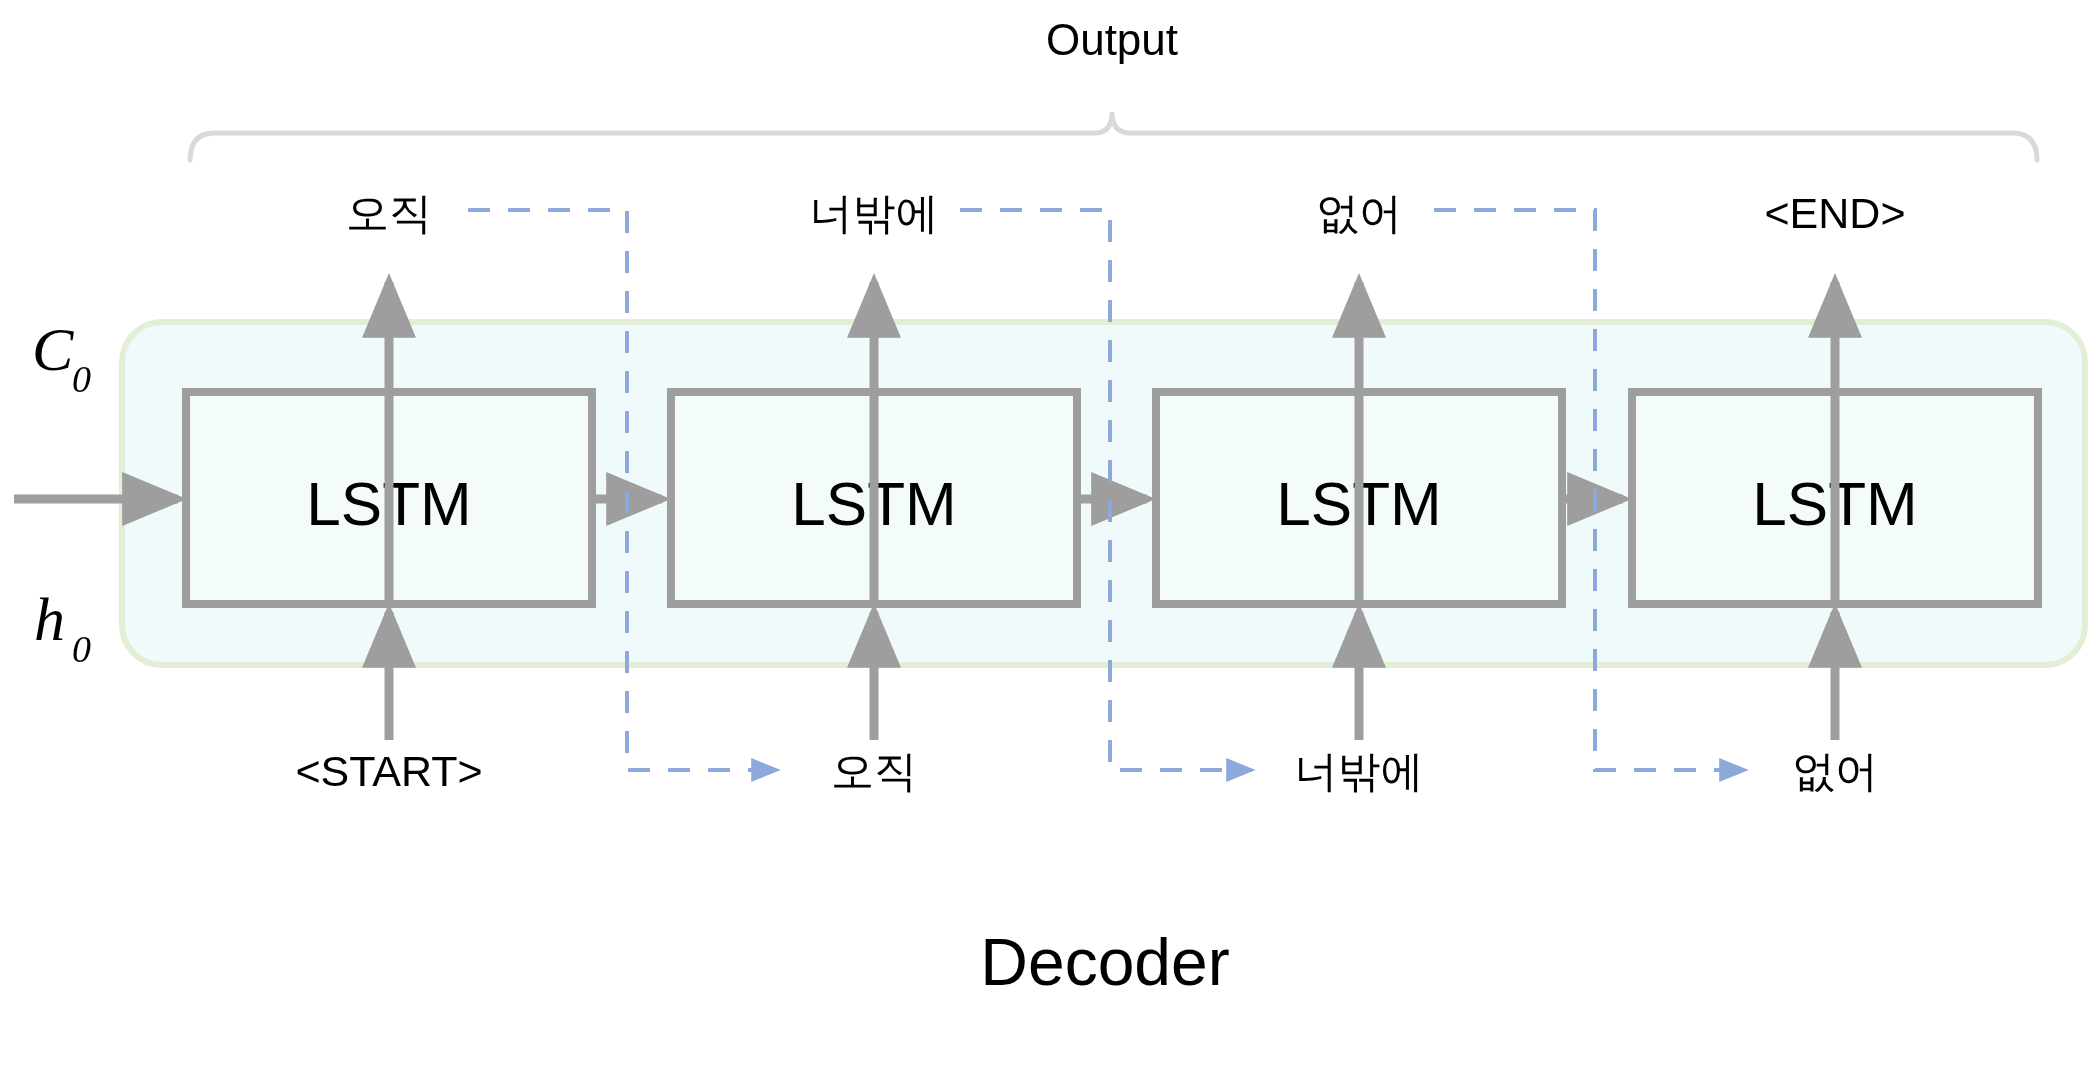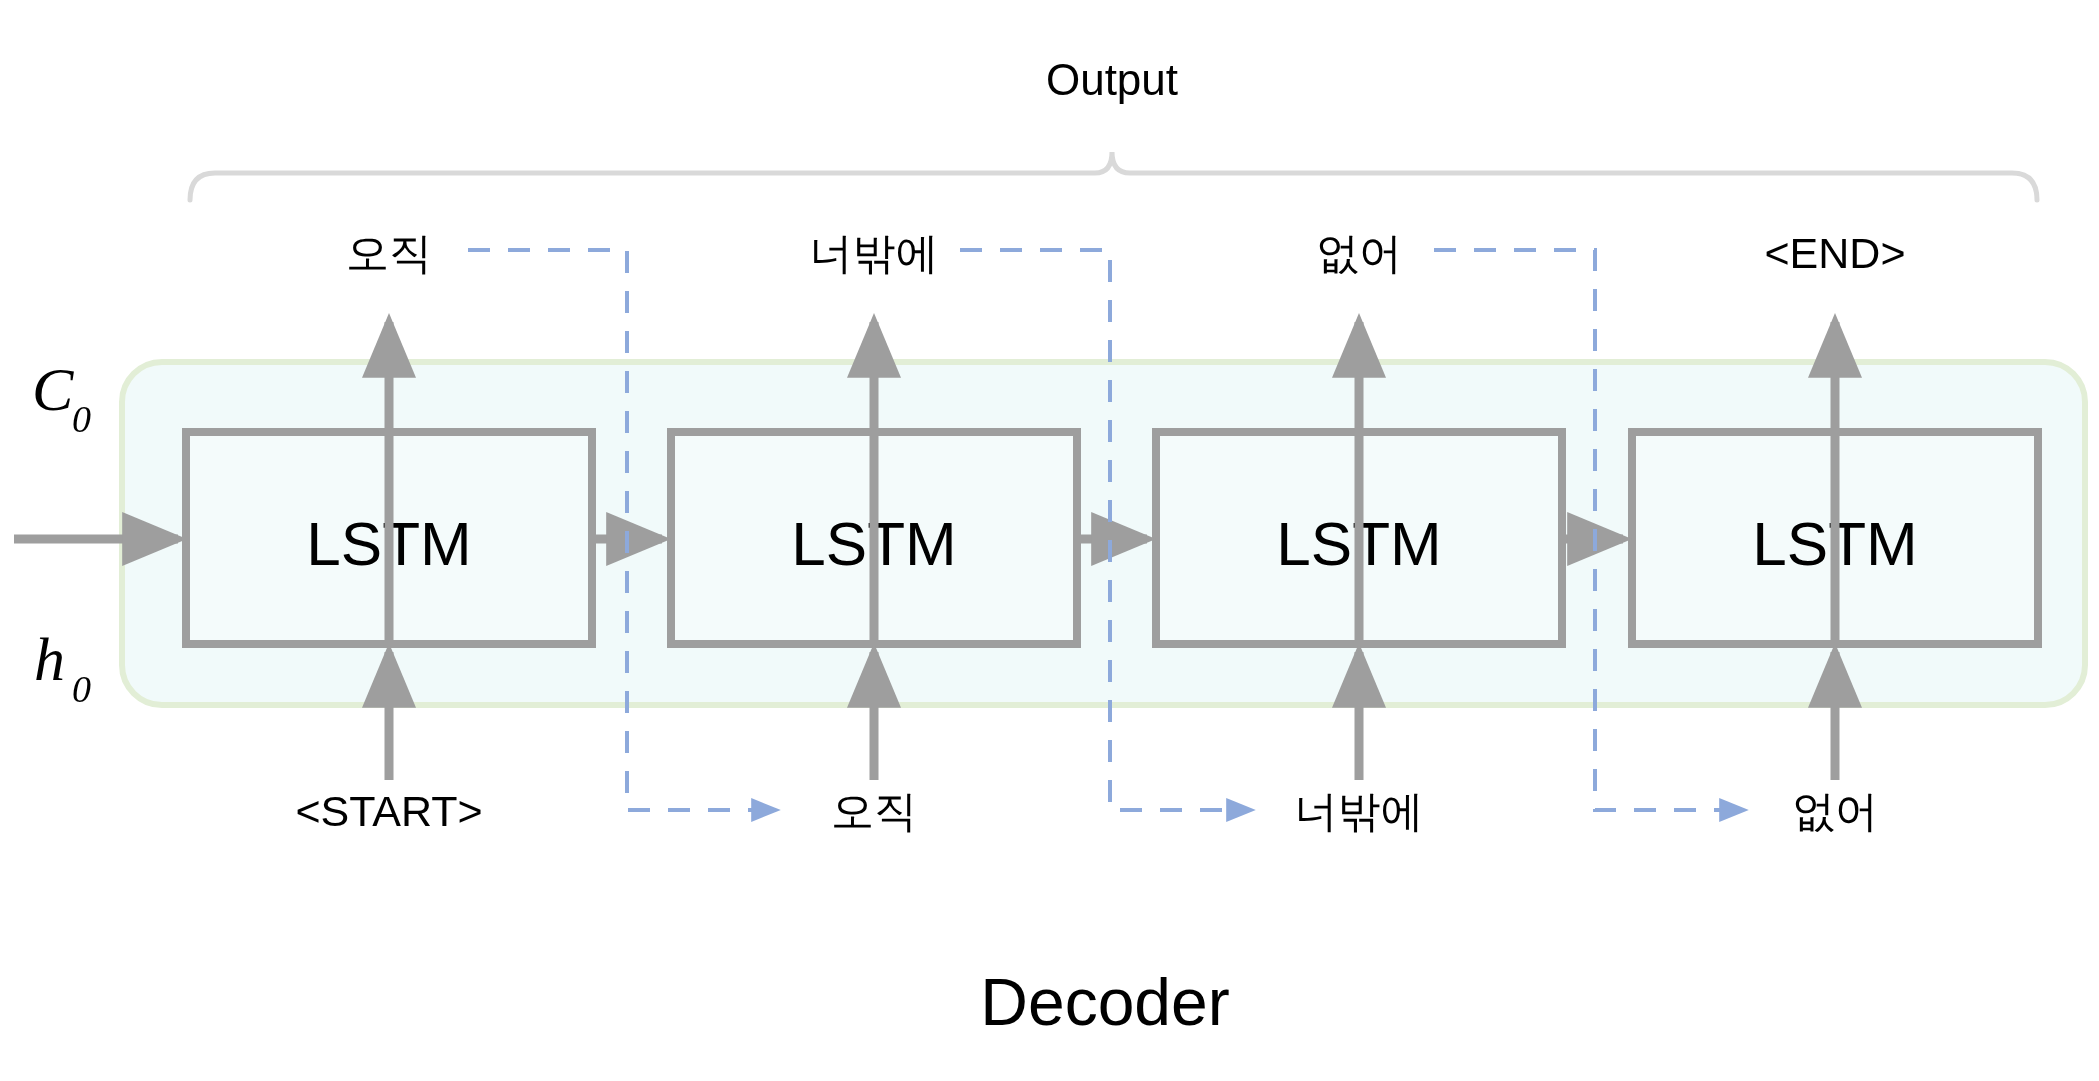--- a/index.html
+++ b/index.html
@@ -10,21 +10,20 @@
   body {
     width: 2099px;
     height: 1081px;
     font-family: "Liberation Sans", sans-serif;
     overflow: hidden;
   }
   #diagram-root {
     position: relative;
     width: 2099px;
     height: 832px;
-    margin-top: 40px;
   }
   svg.diagram {
     display: block;
     width: 2099px;
     height: 1081px;
   }
   .lstm-label {
     font-family: "Liberation Sans", sans-serif;
     font-size: 62px;
     fill: #000000;

